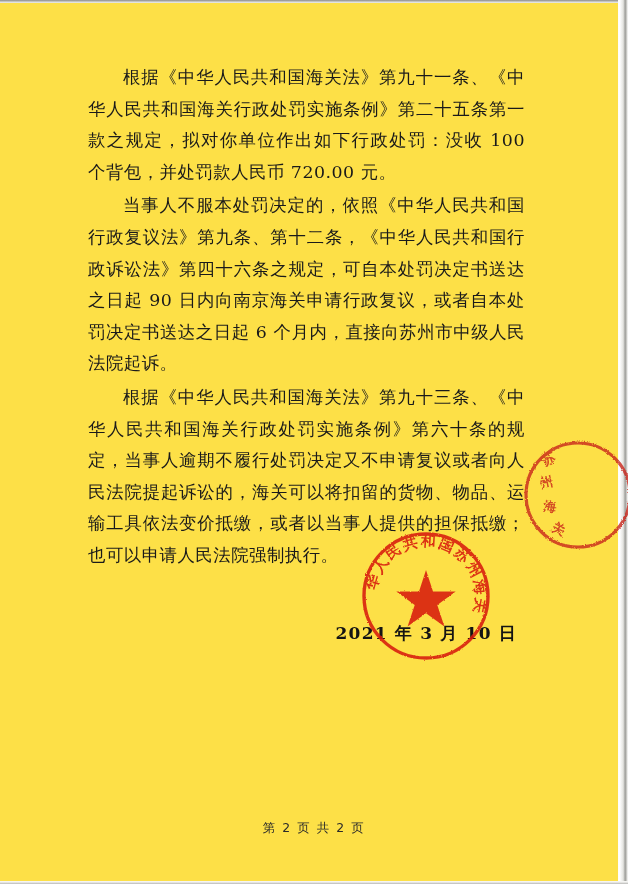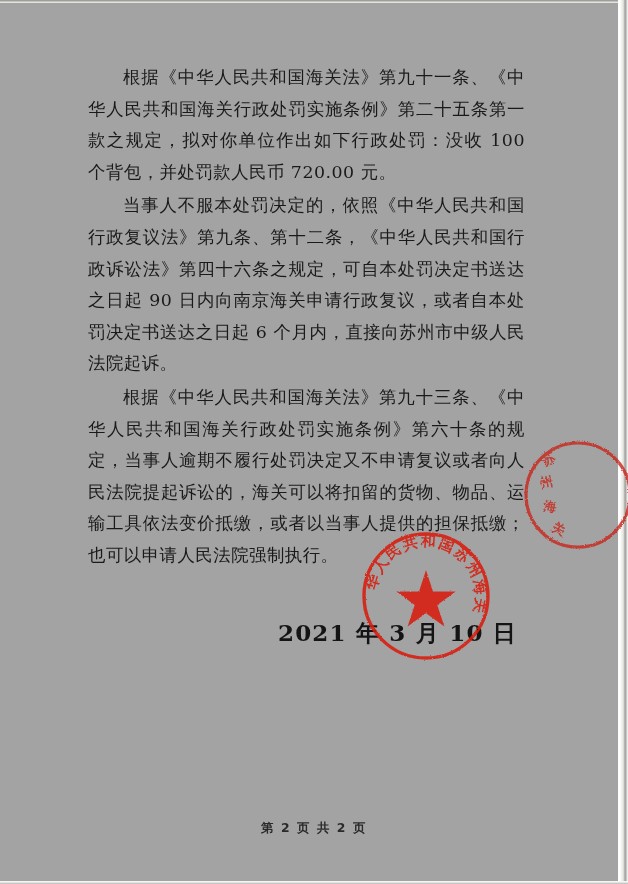--- a/index.html
+++ b/index.html
@@ -11,21 +11,21 @@
     height: 884px;
     background: #ffffff;
     font-family: "DejaVu Serif", "Liberation Serif", serif;
     overflow: hidden;
   }
 
   #page {
     position: relative;
     width: 628px;
     height: 884px;
-    background: #a3a3a3;
+    background: #fde047;
     box-sizing: border-box;
     overflow: hidden;
   }
 
   
   .edge-top {
     position: absolute;
     top: 0; left: 0;
     width: 628px; height: 3px;
     background: linear-gradient(to bottom, #8a8a88, #c9c9c6 55%, #f2f2f0);
@@ -68,40 +68,40 @@
 
   
   .date-line {
     position: absolute;
     left: 88px;
     top: 620px;
     width: 437px;
     text-align: right;
     padding-right: 8px;
     box-sizing: border-box;
-    font-size: 23px;
+    font-size: 17px;
     line-height: 26px;
     color: #141414;
     letter-spacing: 1.2px;
     font-family: "DejaVu Serif", "Liberation Serif", serif;
     font-weight: 600;
   }
 
   
   .page-footer {
     position: absolute;
     left: 0;
     top: 820px;
     width: 628px;
     text-align: center;
     font-size: 12.4px;
     color: #2a2a2a;
     letter-spacing: 1.6px;
     font-family: "DejaVu Sans", "Liberation Sans", sans-serif;
-    font-weight: 700;
+    font-weight: 400;
   }
 
   
   .seal-main {
     position: absolute;
     left: 356px;
     top: 526px;
     width: 140px;
     height: 140px;
     pointer-events: none;

